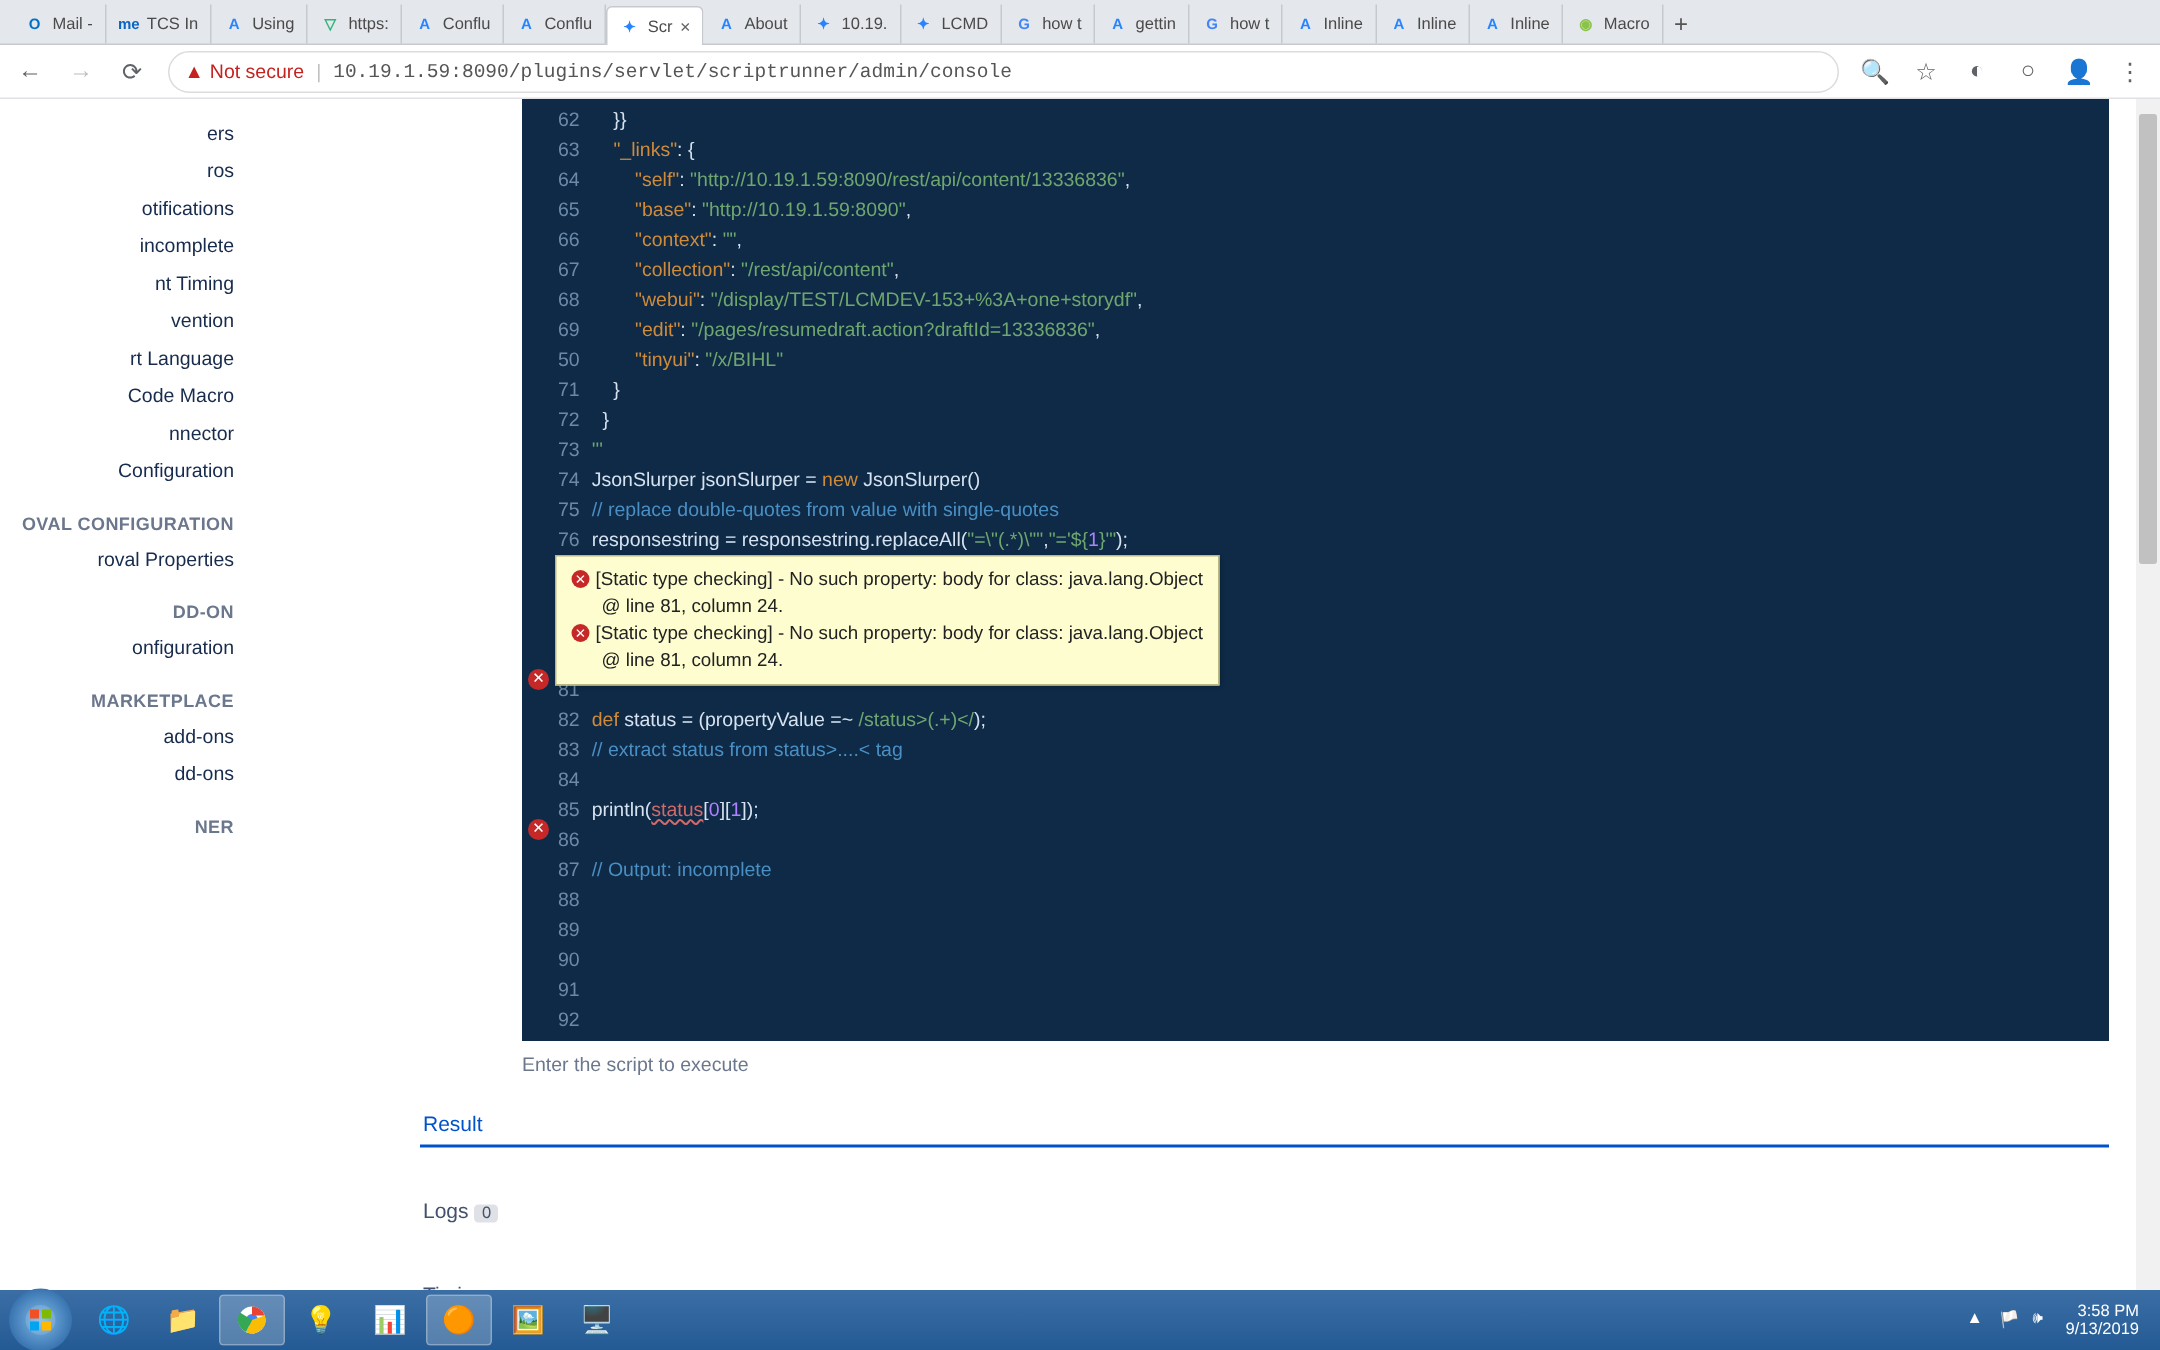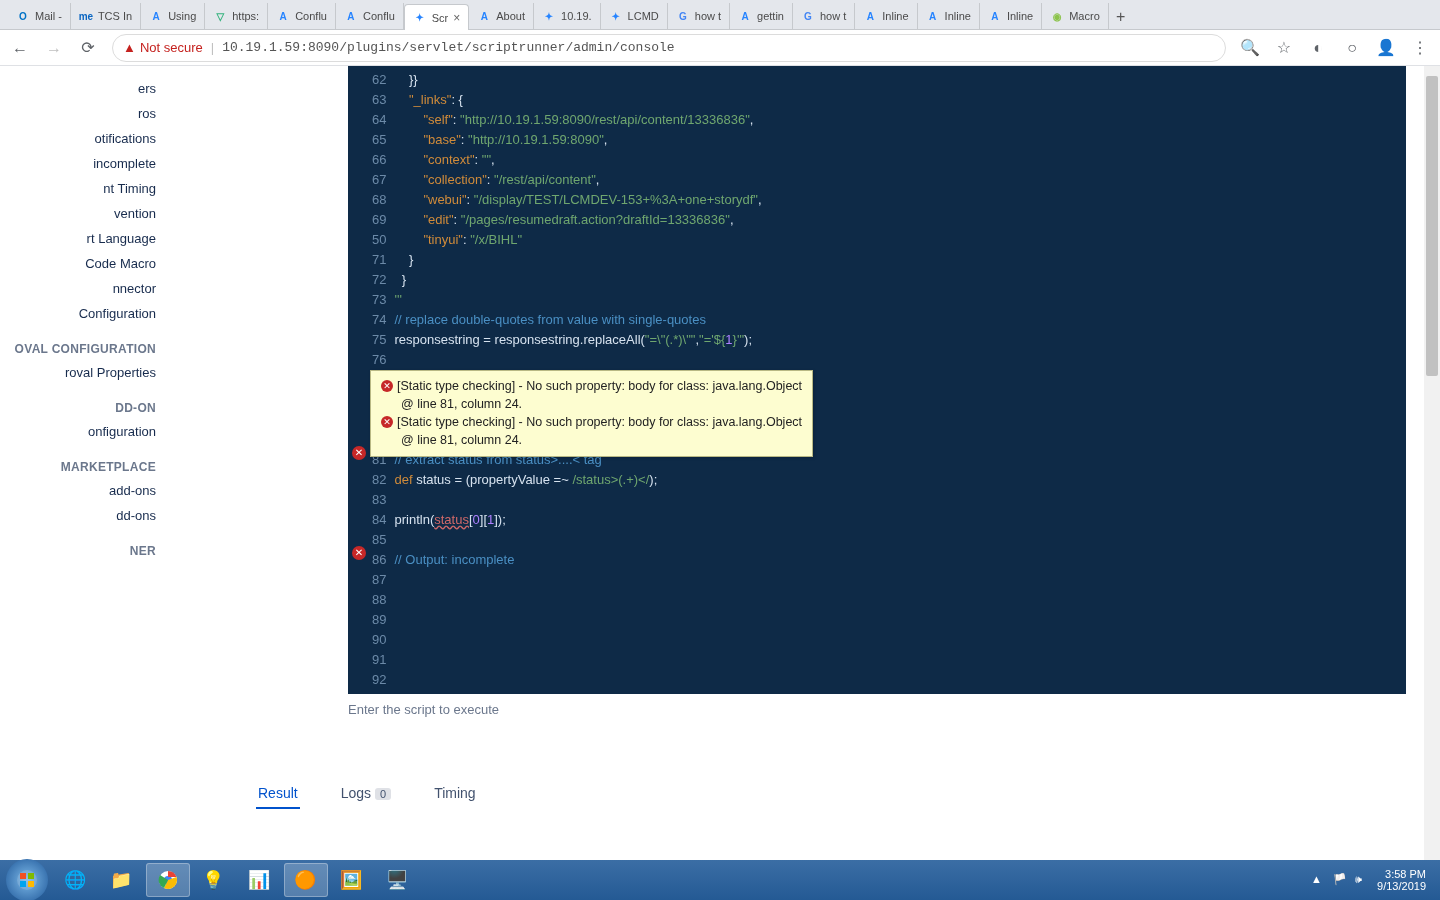--- a/index.html
+++ b/index.html
@@ -52,21 +52,21 @@
 .errmark { position:absolute; width:14px; height:14px; background:#c62828; border-radius:50%; color:#fff; font-size:10px; text-align:center; line-height:14px; left:4px; }
 
 
 .tooltip { position:absolute; background:#fdfdd0; border:1px solid #b8b884; padding:6px 10px; font-family:Consolas,monospace; font-size:12.5px; color:#222; line-height:1.45; box-shadow:1px 1px 3px rgba(0,0,0,.2); }
 .tooltip .tline { display:flex; align-items:flex-start; gap:4px; }
 .tooltip .dot { width:12px; height:12px; border-radius:50%; background:#c62828; color:#fff; font-size:9px; text-align:center; line-height:12px; flex:0 0 12px; margin-top:3px; }
 .tooltip .sub { padding-left:20px; }
 
 .helper { font-size:13px; color:#6b778c; padding:8px 0 18px 188px; }
 
-.resulttabs { display:flex; gap:39px; padding-left:4px; font-size:14px; color:#42526e; margin-left:92px; }
+.resulttabs { display:flex; gap:28px; padding-left:4px; font-size:14px; color:#42526e; margin-left:116px;flex-direction:column; }
 .resulttabs .rtab { padding:6px 2px; cursor:pointer; }
 .resulttabs .rtab.active { color:#0052cc; border-bottom:2px solid #0052cc; font-weight:500; }
 .rtab .badge { background:#dfe1e6; border-radius:3px; padding:0 5px; font-size:11px; color:#42526e; margin-left:4px; }
 
 .scrollbar-main { position:absolute; right:0; top:66px; bottom:40px; width:16px; background:#f1f1f1; }
 .scrollbar-main .thumb { position:absolute; left:2px; right:2px; background:#c1c1c1; border-radius:2px; }
 
 
 .taskbar { position:absolute; bottom:0; left:0; right:0; height:40px; background:linear-gradient(#3b6ea5,#245a94); display:flex; align-items:center; padding:0 6px; }
 .tbtn { width:44px; height:34px; margin-right:2px; border-radius:3px; display:flex; align-items:center; justify-content:center; font-size:18px; cursor:pointer; }
@@ -281,29 +281,30 @@
             <div class="ln">        <span class="k-orange">"self"</span>: <span class="k-str">"http://10.19.1.59:8090/rest/api/content/13336836"</span>,</div>
             <div class="ln">        <span class="k-orange">"base"</span>: <span class="k-str">"http://10.19.1.59:8090"</span>,</div>
             <div class="ln">        <span class="k-orange">"context"</span>: <span class="k-str">""</span>,</div>
             <div class="ln">        <span class="k-orange">"collection"</span>: <span class="k-str">"/rest/api/content"</span>,</div>
             <div class="ln">        <span class="k-orange">"webui"</span>: <span class="k-str">"/display/TEST/LCMDEV-153+%3A+one+storydf"</span>,</div>
             <div class="ln">        <span class="k-orange">"edit"</span>: <span class="k-str">"/pages/resumedraft.action?draftId=13336836"</span>,</div>
             <div class="ln">        <span class="k-orange">"tinyui"</span>: <span class="k-str">"/x/BIHL"</span></div>
             <div class="ln">    }</div>
             <div class="ln">  }</div>
             <div class="ln"><span class="k-str">'''</span></div>
+            <div class="ln">JsonSlurper jsonSlurper = <span class="k-orange">new</span> JsonSlurper()</div>
             <div class="ln"><span class="k-blue">// replace double-quotes from value with single-quotes</span></div>
             <div class="ln">responsestring = responsestring.replaceAll(<span class="k-str">"=\"(.*)\""</span>,<span class="k-str">"='${</span><span class="k-num">1</span><span class="k-str">}'"</span>);</div>
             <div class="ln"></div>
             <div class="ln">                                                                             xt(responsestring)</div>
             <div class="ln"></div>
             <div class="ln"></div>
             <div class="ln"></div>
+            <div class="ln"><span class="k-orange">def</span> status = (propertyValue =~ <span class="k-str">/status&gt;(.+)&lt;/</span>);</div>
             <div class="ln"><span class="k-blue">// extract status from status&gt;....&lt; tag</span></div>
-            <div class="ln"><span class="k-orange">def</span> status = (propertyValue =~ <span class="k-str">/status&gt;(.+)&lt;/</span>);</div>
             <div class="ln"></div>
             <div class="ln">println(<span class="k-red">status</span>[<span class="k-num">0</span>][<span class="k-num">1</span>]);</div>
             <div class="ln"></div>
             <div class="ln"><span class="k-blue">// Output: incomplete</span></div>
             <div class="ln"></div>
             <div class="ln"></div>
             <div class="ln"></div>
             <div class="ln"></div>
           </div>
       </div>

